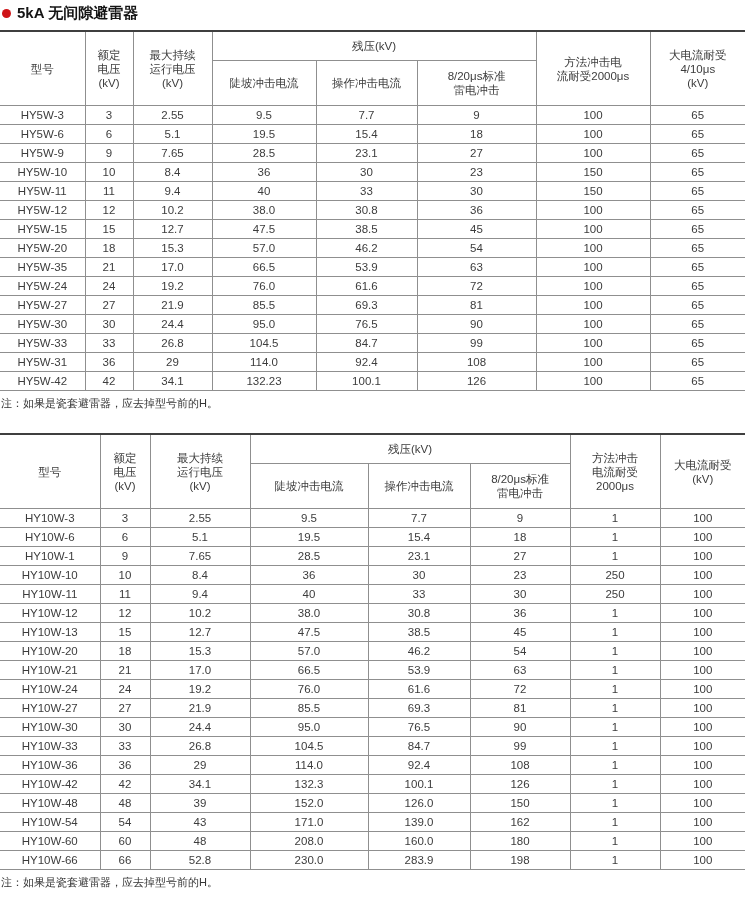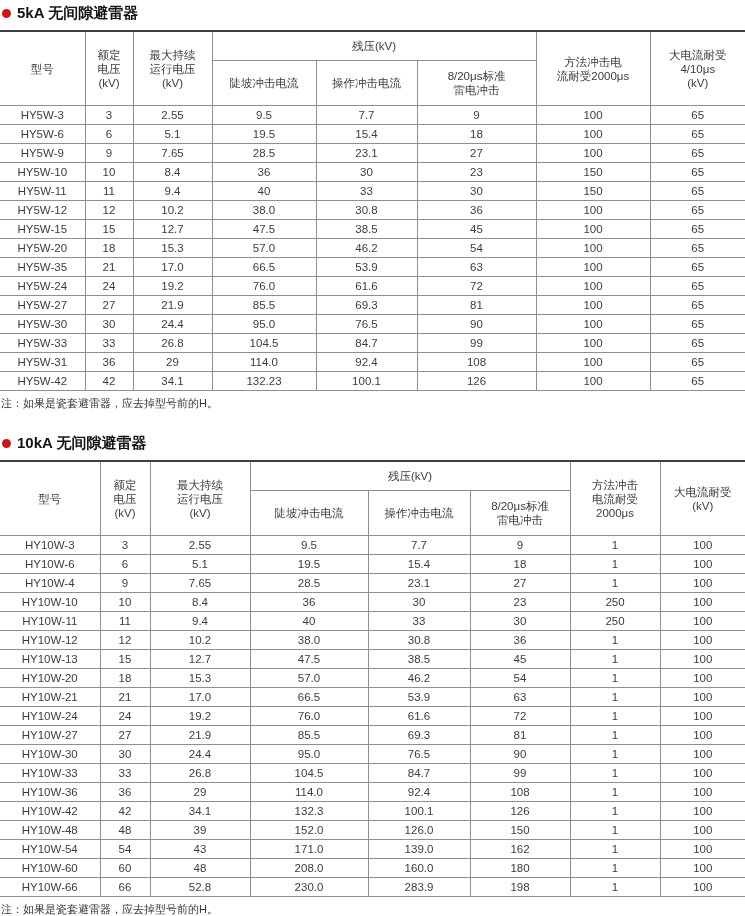--- a/index.html
+++ b/index.html
@@ -248,24 +248,20 @@
             <td>100</td>
             <td>65</td>
           </tr>
         </tbody>
     </table>
 
     <p class="note">注：如果是瓷套避雷器，应去掉型号前的H。</p>
   </div>
 
   <div class="section">
-    <h2 class="title">
-      <span class="bullet"></span>
-      <span>10kA 无间隙避雷器</span>
-    </h2>
 
     <table class="t2">
       <colgroup>
         <col class="c1">
           <col class="c2">
           <col class="c3">
           <col class="c4">
         <col class="c5">
           <col class="c6">
           <col class="c7">
@@ -309,21 +305,21 @@
             <td>HY10W-6</td>
             <td>6</td>
             <td>5.1</td>
             <td>19.5</td>
             <td>15.4</td>
             <td>18</td>
             <td>1</td>
             <td>100</td>
           </tr>
           <tr>
-            <td>HY10W-4</td>
+            <td>HY10W-1</td>
             <td>9</td>
             <td>7.65</td>
             <td>28.5</td>
             <td>23.1</td>
             <td>27</td>
             <td>1</td>
             <td>100</td>
           </tr>
           <tr>
             <td>HY10W-10</td>

